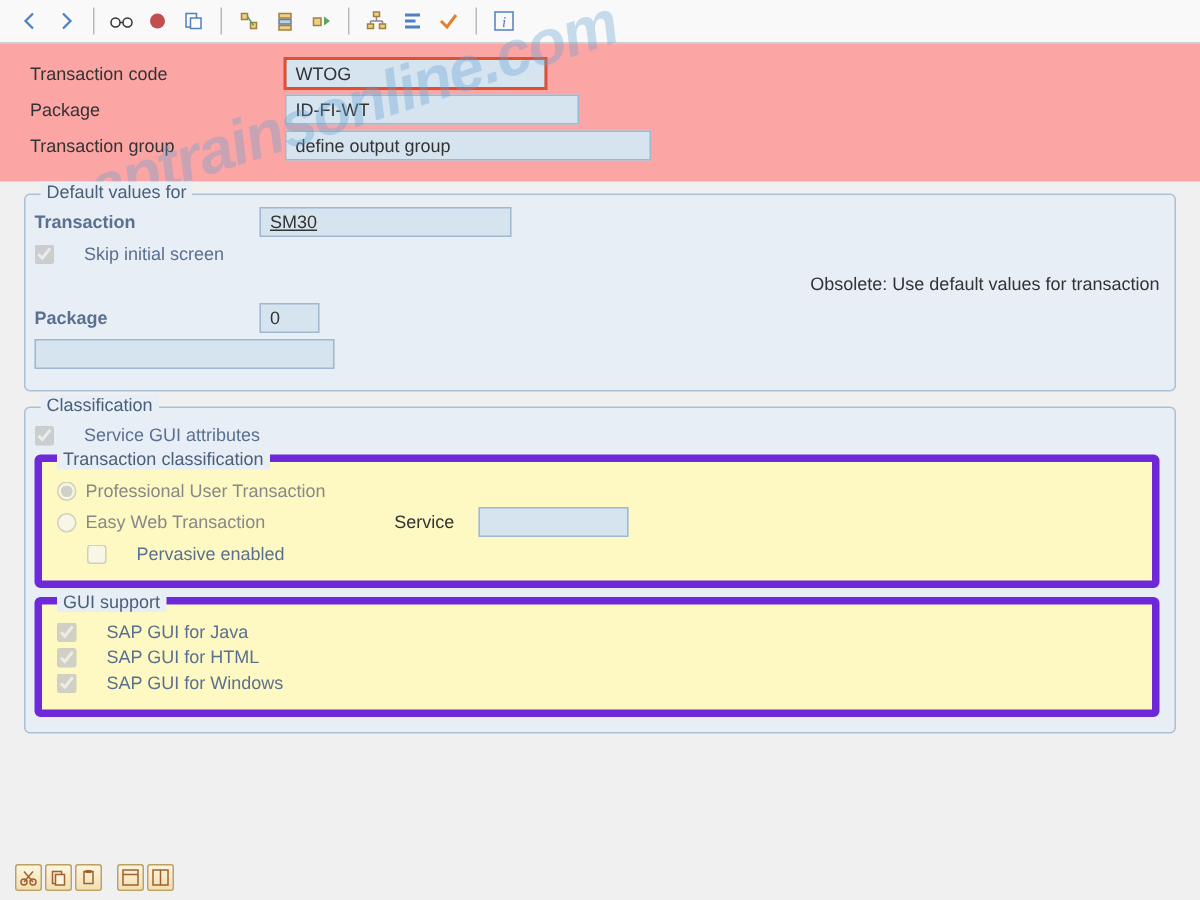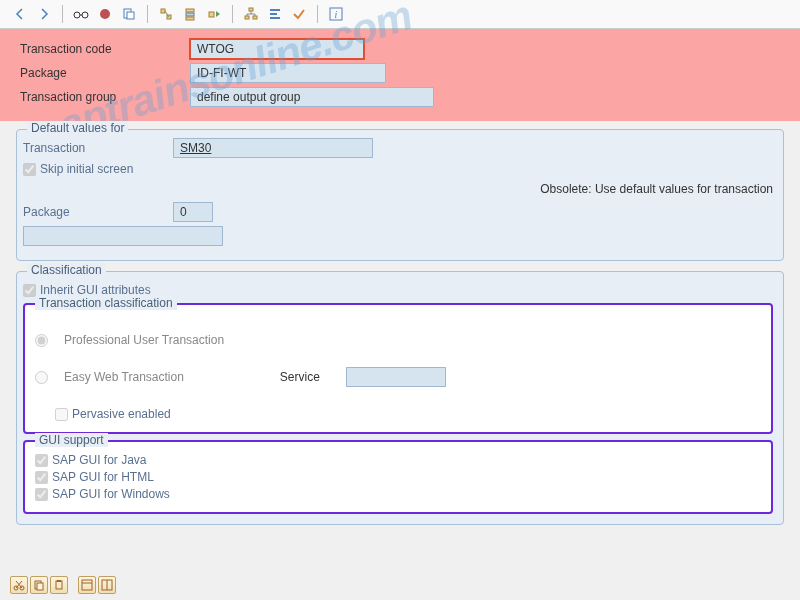--- a/index.html
+++ b/index.html
@@ -75,50 +75,50 @@
     .fieldset-legend {
       position: absolute;
       top: -9px;
       left: 10px;
       background: #e8eef5;
       padding: 0 4px;
       color: #4a607a;
       font-size: 12px;
     }
     .fieldset .form-row { margin-bottom: 4px; }
-    .fieldset .form-label { width: 150px; color: #5a7090; }
+    .fieldset .form-label { width: 150px; color: #5a7090; font-weight: bold; }
     .checkbox-row {
       display: flex;
       align-items: center;
-      gap: 4px;
+      gap: 20px;
       margin: 3px 0;
     }
     .checkbox-row input[type="checkbox"] {
       width: 13px;
       height: 13px;
       accent-color: #4a70a0;
     }
     .checkbox-row label { color: #5a7090; }
     .obsolete-text { color: #333; margin: 6px 0; text-align: right; }
     .radio-row {
       display: flex;
       align-items: center;
-      gap: 16px;
-      margin: 20px 0;
+      gap: 6px;
+      margin: 4px 0;
     }
     .radio-row input[type="radio"] {
       width: 13px;
       height: 13px;
     }
     .radio-row label { color: #888; }
     .indent { margin-left: 20px; }
     .inner-fieldset {
-      border: 2px solid #6d28d9;
+      border: 5px solid #6d28d9;
       border-radius: 4px;
-      background: #ffffff;
+      background: #fef9c3;
       padding: 8px 10px 8px 10px;
       margin-top: 6px;
       position: relative;
     }
     .inner-fieldset-legend {
       position: absolute;
       top: -9px;
       left: 10px;
       background: #e8eef5;
       padding: 0 4px;
@@ -263,41 +263,41 @@
   <div class="form-row">
     <div class="form-label">Transaction group</div>
     <input class="form-input readonly" style="width: 244px;" readonly="" value="define output group">
   </div>
 </div>
 
 <div class="fieldset">
   <div class="fieldset-legend">Default values for</div>
   <div class="form-row">
     <div class="form-label">Transaction</div>
-    <input class="form-input readonly" style="width: 200px; text-decoration: underline;" readonly="" value="SM30">
+    <input class="form-input readonly" style="width: 168px; text-decoration: underline;" readonly="" value="SM30">
   </div>
   <div class="checkbox-row">
     <input type="checkbox" checked="" disabled="" style="">
     <label>Skip initial screen</label>
   </div>
   <div class="obsolete-text">Obsolete: Use default values for transaction</div>
   <div class="form-row">
     <div class="form-label">Package</div>
     <input class="form-input readonly" style="width: 40px;" readonly="" value="0">
   </div>
   <div class="form-row">
     <input class="form-input readonly" style="width: 200px;" readonly="" value="">
   </div>
 </div>
 
 <div class="fieldset">
   <div class="fieldset-legend">Classification</div>
   <div class="checkbox-row">
     <input type="checkbox" checked="" disabled="" style="">
-    <label>Inherit GUI attributes</label>
+    <label>Service GUI attributes</label>
   </div>
 
   <div class="inner-fieldset">
     <div class="inner-fieldset-legend">Transaction classification</div>
     <div class="radio-row">
       <input type="radio" name="tc" checked="" disabled="" style="">
       <label>Professional User Transaction</label>
     </div>
     <div class="radio-row">
       <input type="radio" name="tc" disabled="" style="">

